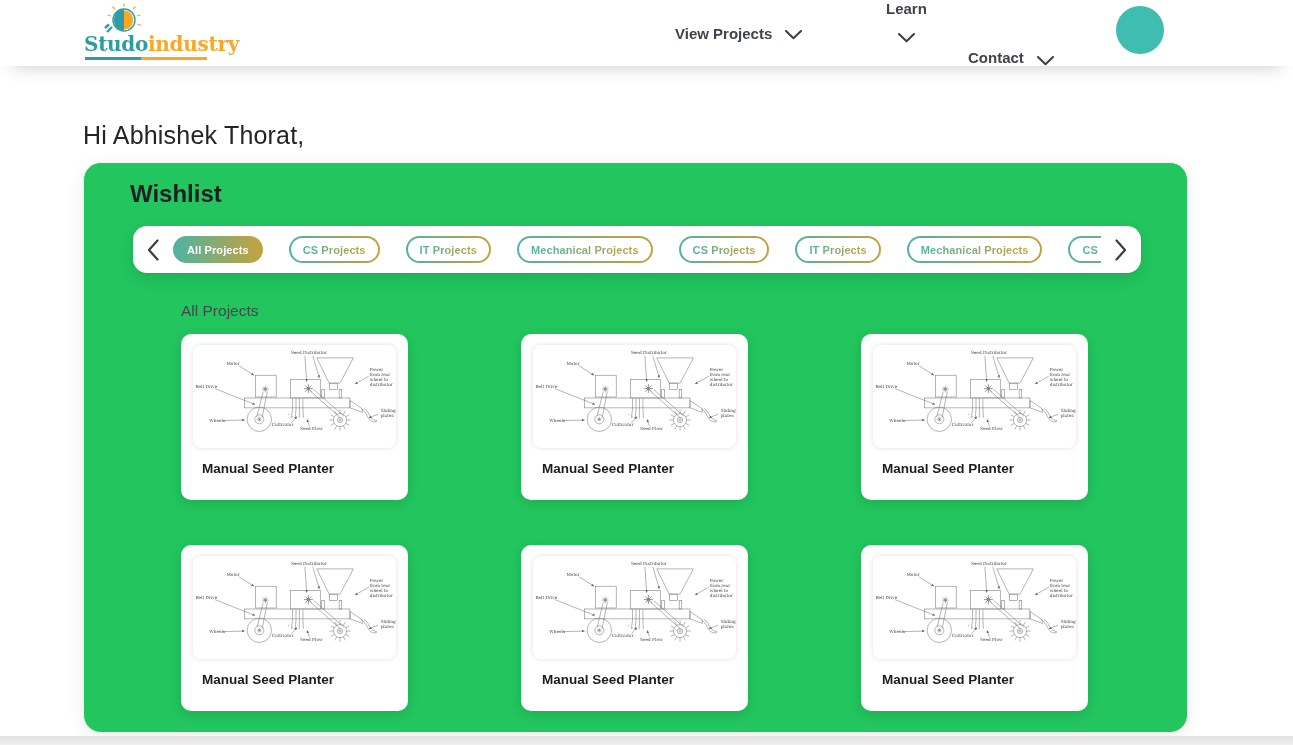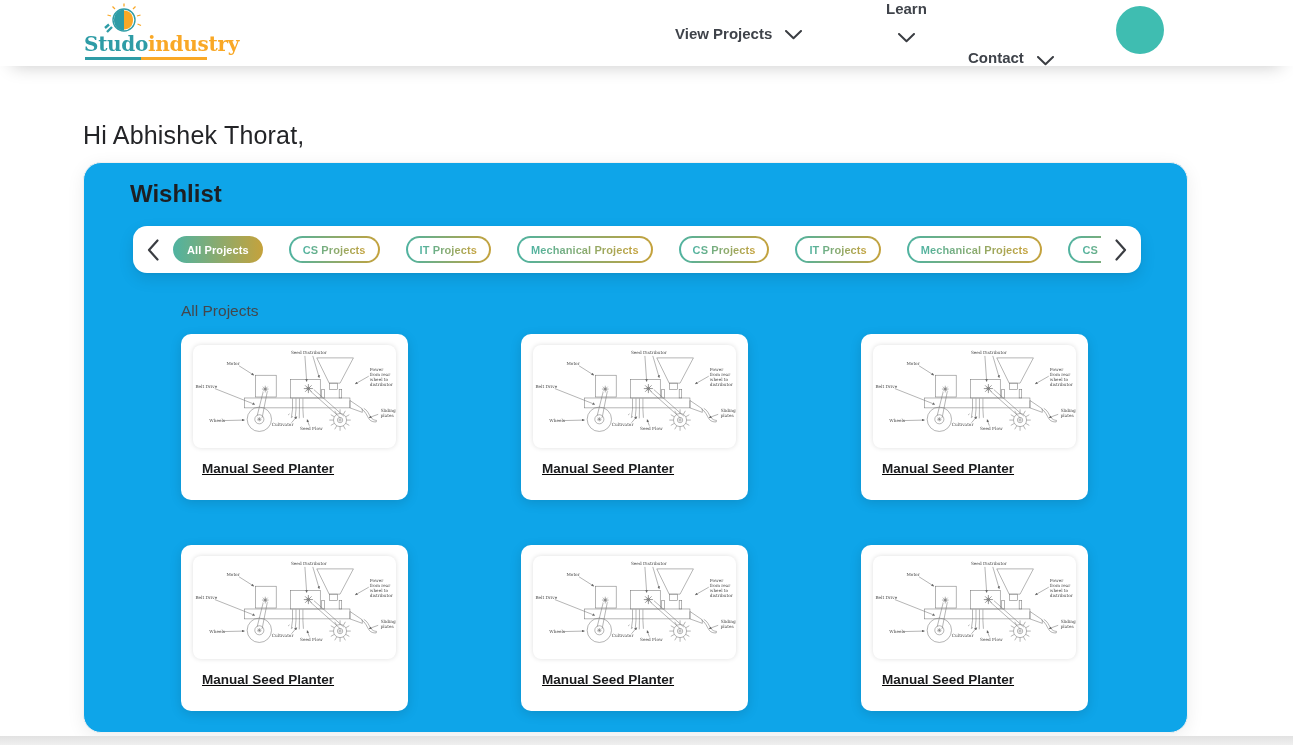--- a/index.html
+++ b/index.html
@@ -41,21 +41,21 @@
     background:var(--accent); cursor:pointer;
   }
 
   
   .greeting{
     position:absolute; left:83px; top:121px; font-size:25px; font-weight:400; color:var(--ink);
     letter-spacing:0.2px;
   }
   .wishlist-card{
     position:absolute; left:83px; top:162px; width:1105px; height:571px;
-    background:#0ea5e9; border:1px solid #f1f1f1; border-radius:18px;
+    background:#22c55e; border:1px solid #f1f1f1; border-radius:18px;
     box-shadow:0 4px 18px rgba(0,0,0,0.07);
   }
   .wishlist-title{
     position:absolute; left:46px; top:17px; font-size:24px; font-weight:700; color:#1e1f22;
   }
 
   
   .chips-bar{
     position:absolute; left:49px; top:63px; width:1008px; height:47px;
     background:#fff; border-radius:14px;
@@ -83,21 +83,21 @@
     background:linear-gradient(90deg,var(--chip-teal),var(--chip-gold)) border-box;
   }
   .chip.selected span{ background:none; color:#fff; }
 
   
   .section-label{
     position:absolute; left:97px; top:139px; font-size:15.5px; color:#44474c;
   }
   .projects-grid{
     position:absolute; left:97px; top:171px;
-    display:grid; grid-template-columns:repeat(3,227px); column-gap:113px; row-gap:45px;text-decoration:underline;
+    display:grid; grid-template-columns:repeat(3,227px); column-gap:113px; row-gap:45px;
   }
   .project-card{
     width:227px; height:166px; background:#fff; border-radius:10px;
     box-shadow:0 3px 12px rgba(0,0,0,0.13); padding:11px 12px; cursor:pointer;
   }
   .card-figure{
     width:203px; height:103px; background:#fff; border-radius:8px;
     box-shadow:0 0 5px rgba(0,0,0,0.13); overflow:hidden;
   }
   .card-figure svg{ width:100%; height:100%; display:block; }

